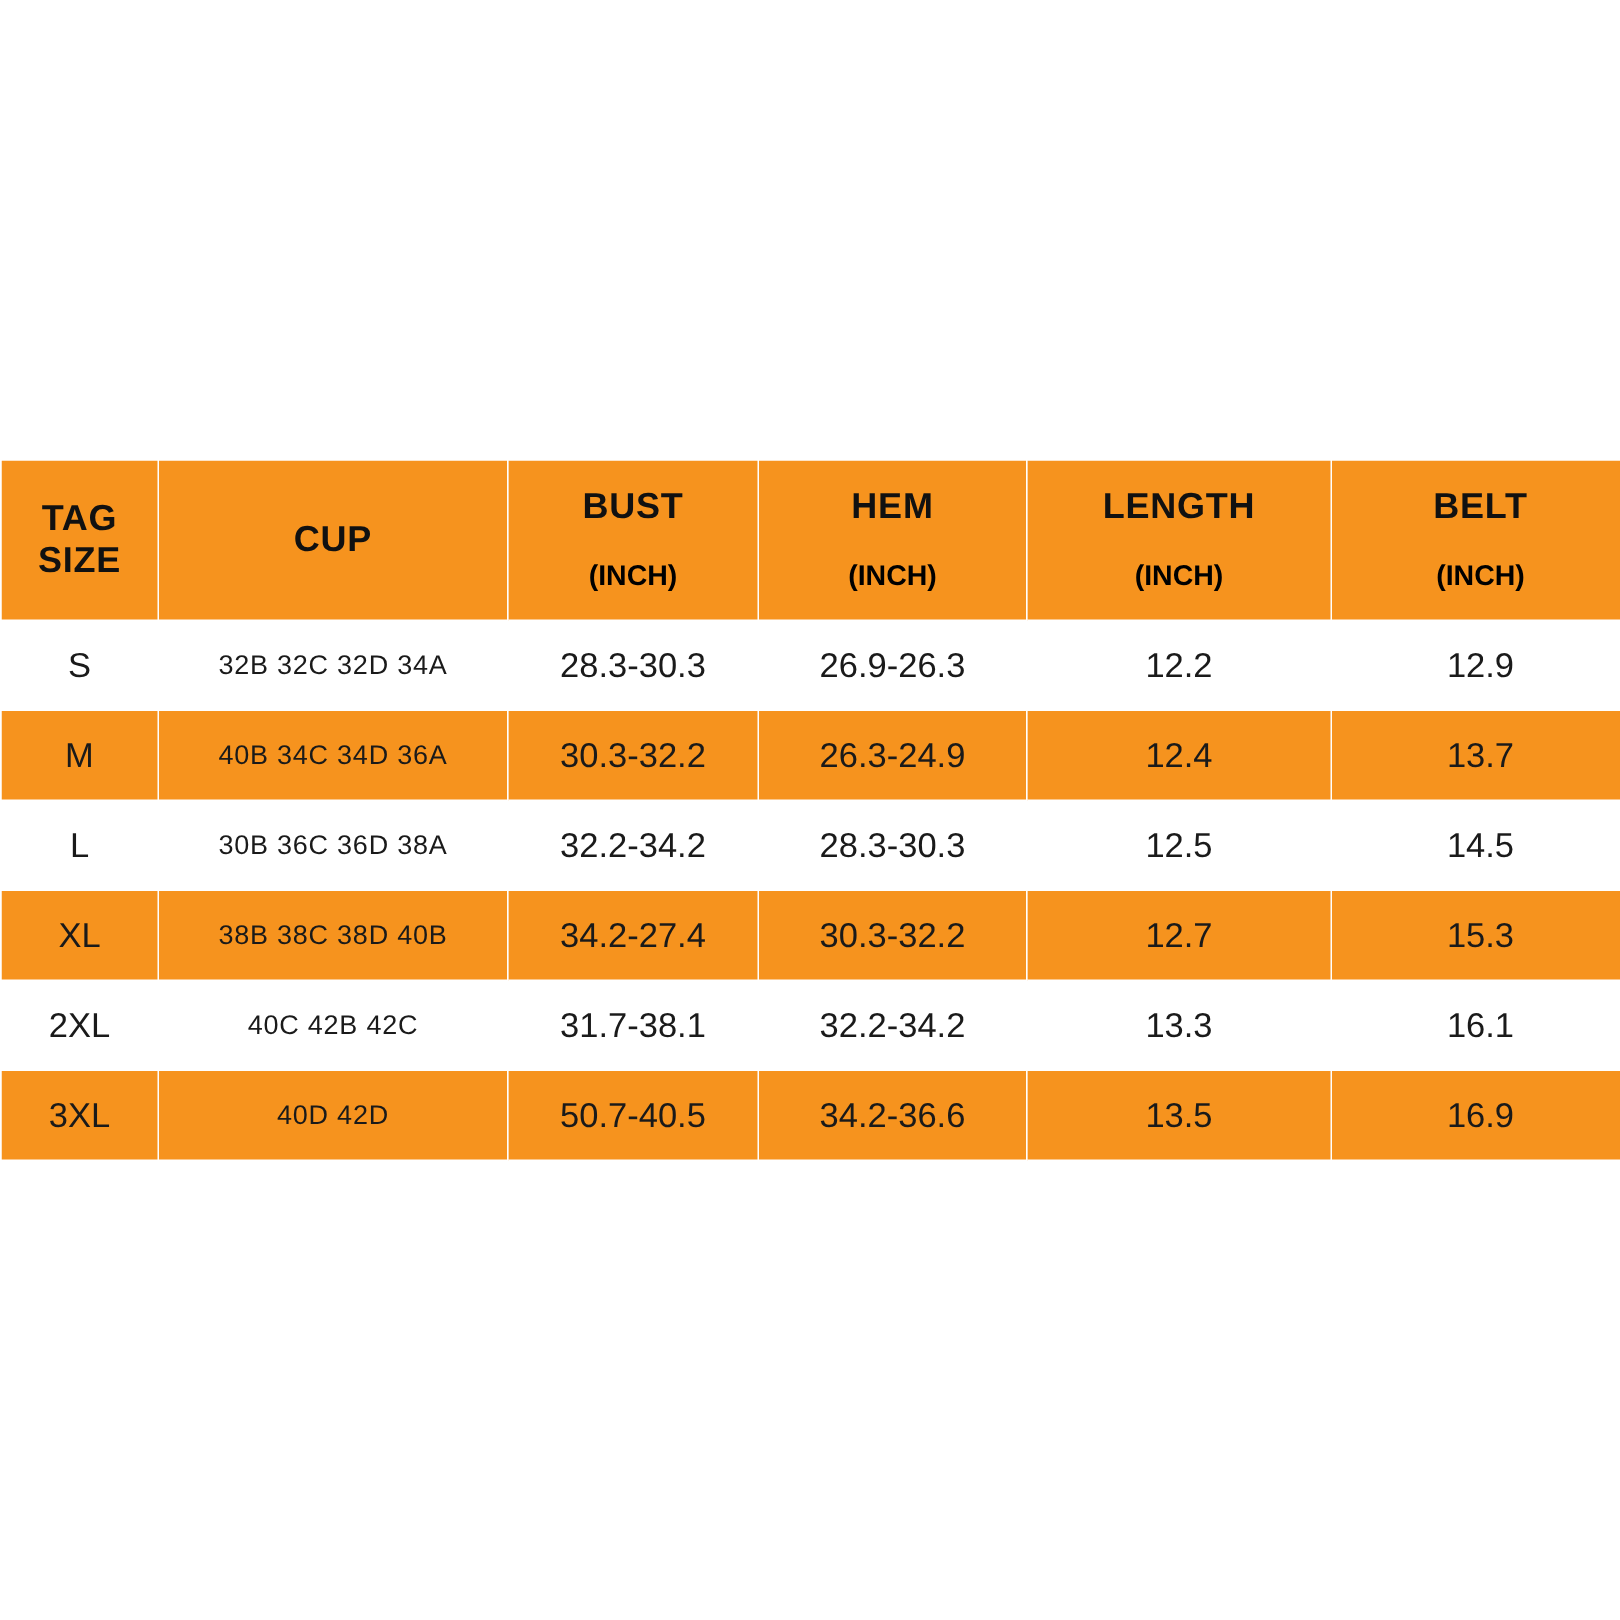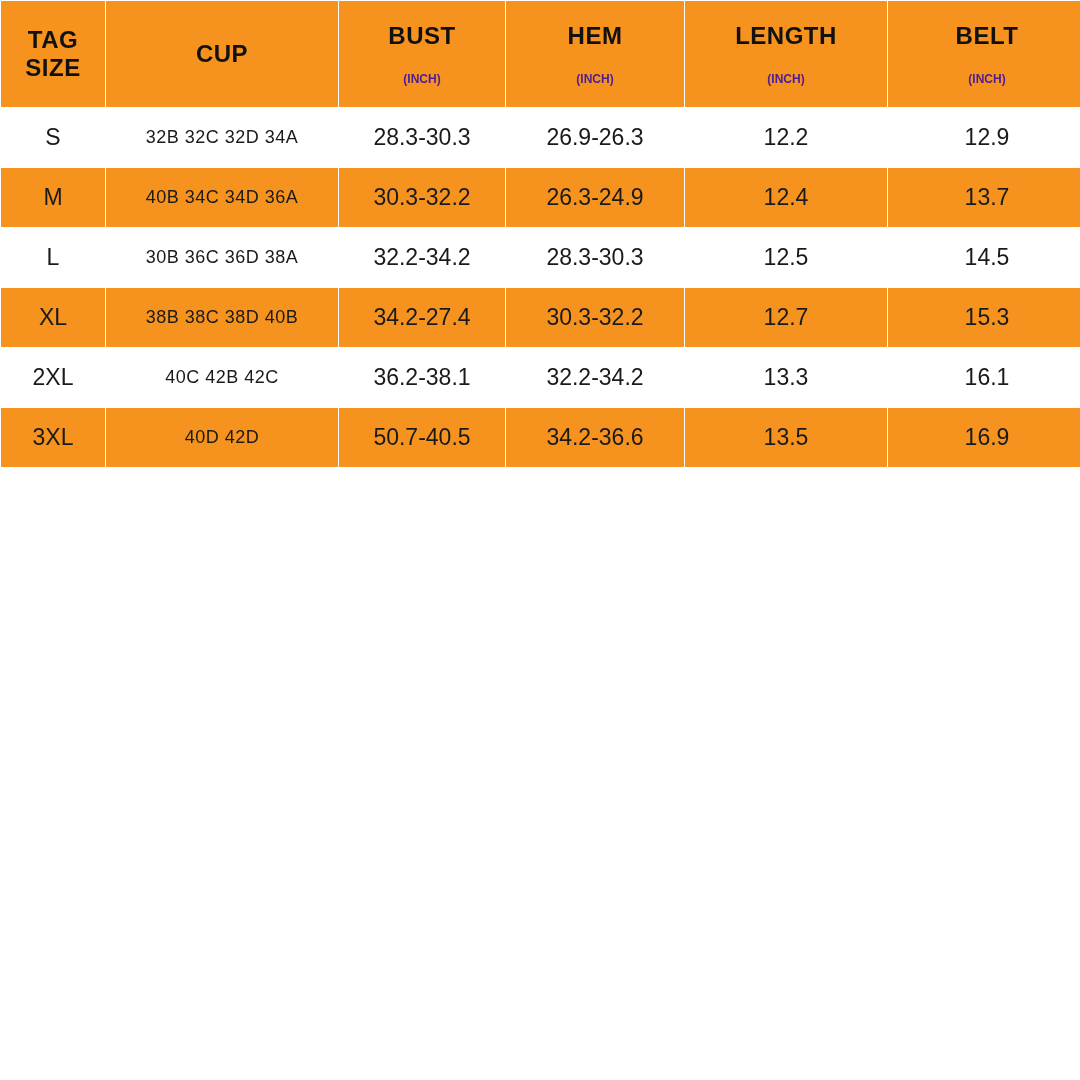--- a/index.html
+++ b/index.html
@@ -11,20 +11,21 @@
     height: 1080px;
     background: #ffffff;
     font-family: "Liberation Sans", sans-serif;
     overflow: hidden;
   }
   .page {
     position: relative;
     width: 1080px;
     height: 1080px;
     display: flex;
+    align-items: center;
     justify-content: center;
   }
   .table-wrap {
     width: 1080px;
   }
   table.size-chart {
     width: 1080px;
     border-collapse: collapse;
     table-layout: fixed;
   }
@@ -42,24 +43,24 @@
     padding: 0;
   }
   .head-main {
     font-size: 24px;
     font-weight: bold;
     letter-spacing: 0.5px;
     line-height: 1.15;
     color: #111111;
   }
   .head-unit {
-    font-size: 12px;
+    font-size: 19px;
     font-weight: bold;
     margin-top: 22px;
-    color: #4c1d95;
+    color: #000000;
   }
   .col-tag   { width: 104px; }
   .col-cup   { width: 232px; }
   .col-bust  { width: 166px; }
   .col-hem   { width: 178px; }
   .col-len   { width: 202px; }
   .col-belt  { width: 198px; }
 
   tbody tr { height: 60px; }
   tbody td {
@@ -135,21 +136,21 @@
           <td>XL</td>
           <td class="cup-cell">38B  38C  38D  40B</td>
           <td>34.2-27.4</td>
           <td>30.3-32.2</td>
           <td>12.7</td>
           <td>15.3</td>
         </tr>
         <tr class="row-white">
           <td>2XL</td>
           <td class="cup-cell">40C  42B  42C</td>
-          <td>36.2-38.1</td>
+          <td>31.7-38.1</td>
           <td>32.2-34.2</td>
           <td>13.3</td>
           <td>16.1</td>
         </tr>
         <tr class="row-orange">
           <td>3XL</td>
           <td class="cup-cell">40D  42D</td>
           <td>50.7-40.5</td>
           <td>34.2-36.6</td>
           <td>13.5</td>

